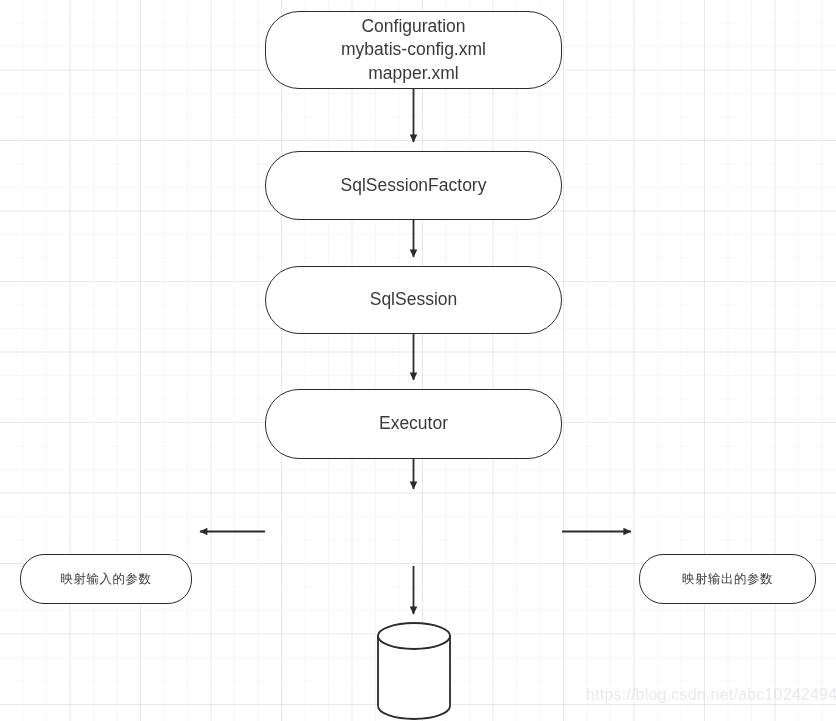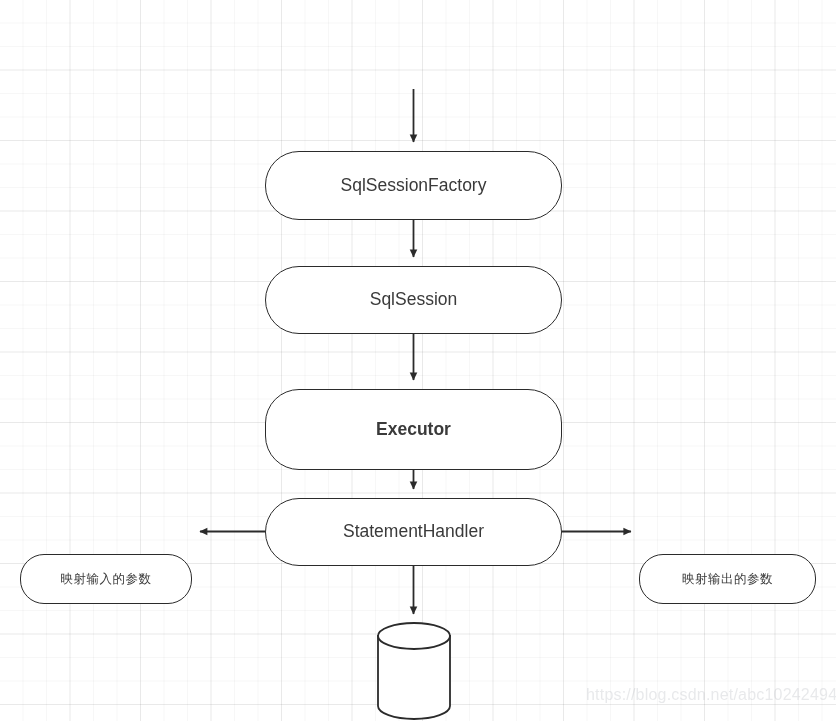--- a/index.html
+++ b/index.html
@@ -105,36 +105,38 @@
     <g>
       <line x1="413.5" y1="566" x2="413.5" y2="614" stroke="#2b2b2b" stroke-width="1.8" marker-end="url(#arrowDown)"></line>
     </g>
 
     <g>
       <path d="M378,636 L378,706 A36,13 0 0,0 450,706 L450,636 Z" fill="#ffffff" stroke="#2b2b2b" stroke-width="1.8"></path>
       <ellipse cx="414" cy="636" rx="36" ry="13" fill="#ffffff" stroke="#2b2b2b" stroke-width="1.8"></ellipse>
     </g>
   </svg>
 
+  <div class="node-box rounded-lg fs-main" style="left:265px; top:11px; width:297px; height:78px;">
+    <span class="node-label">Configuration
+mybatis-config.xml
+mapper.xml</span>
+  </div>
 
   <div class="node-box rounded-lg fs-main" style="left:265px; top:266px; width:297px; height:68px;">
     <span class="node-label">SqlSession</span>
   </div>
 
   <div class="node-box rounded-lg fs-main" style="left:265px; top:151px; width:297px; height:69px;">
     <span class="node-label">SqlSessionFactory</span>
   </div>
 
-  <div class="node-box rounded-lg fs-main" style="left:265px; top:389px; width:297px; height:81px;font-weight:bold;">
+  <div class="node-box rounded-lg fs-main" style="left:265px; top:389px; width:297px; height:70px;">
     <span class="node-label">Executor</span>
   </div>
 
-  <div class="node-box rounded-lg fs-main" style="left:265px; top:498px; width:297px; height:68px;">
-    <span class="node-label">StatementHandler</span>
-  </div>
 
   <div class="node-box rounded-sm fs-cjk" style="left:20px; top:507px; width:172px; height:50px;">
     <span class="node-label">映射输入的参数</span>
   </div>
 
   <div class="node-box rounded-sm fs-cjk" style="left:639px; top:507px; width:177px; height:50px;">
     <span class="node-label">映射输出的参数</span>
   </div>
 
   <div class="watermark" style="left:586px; top:686px;">https://blog.csdn.net/abc1024249403</div>

